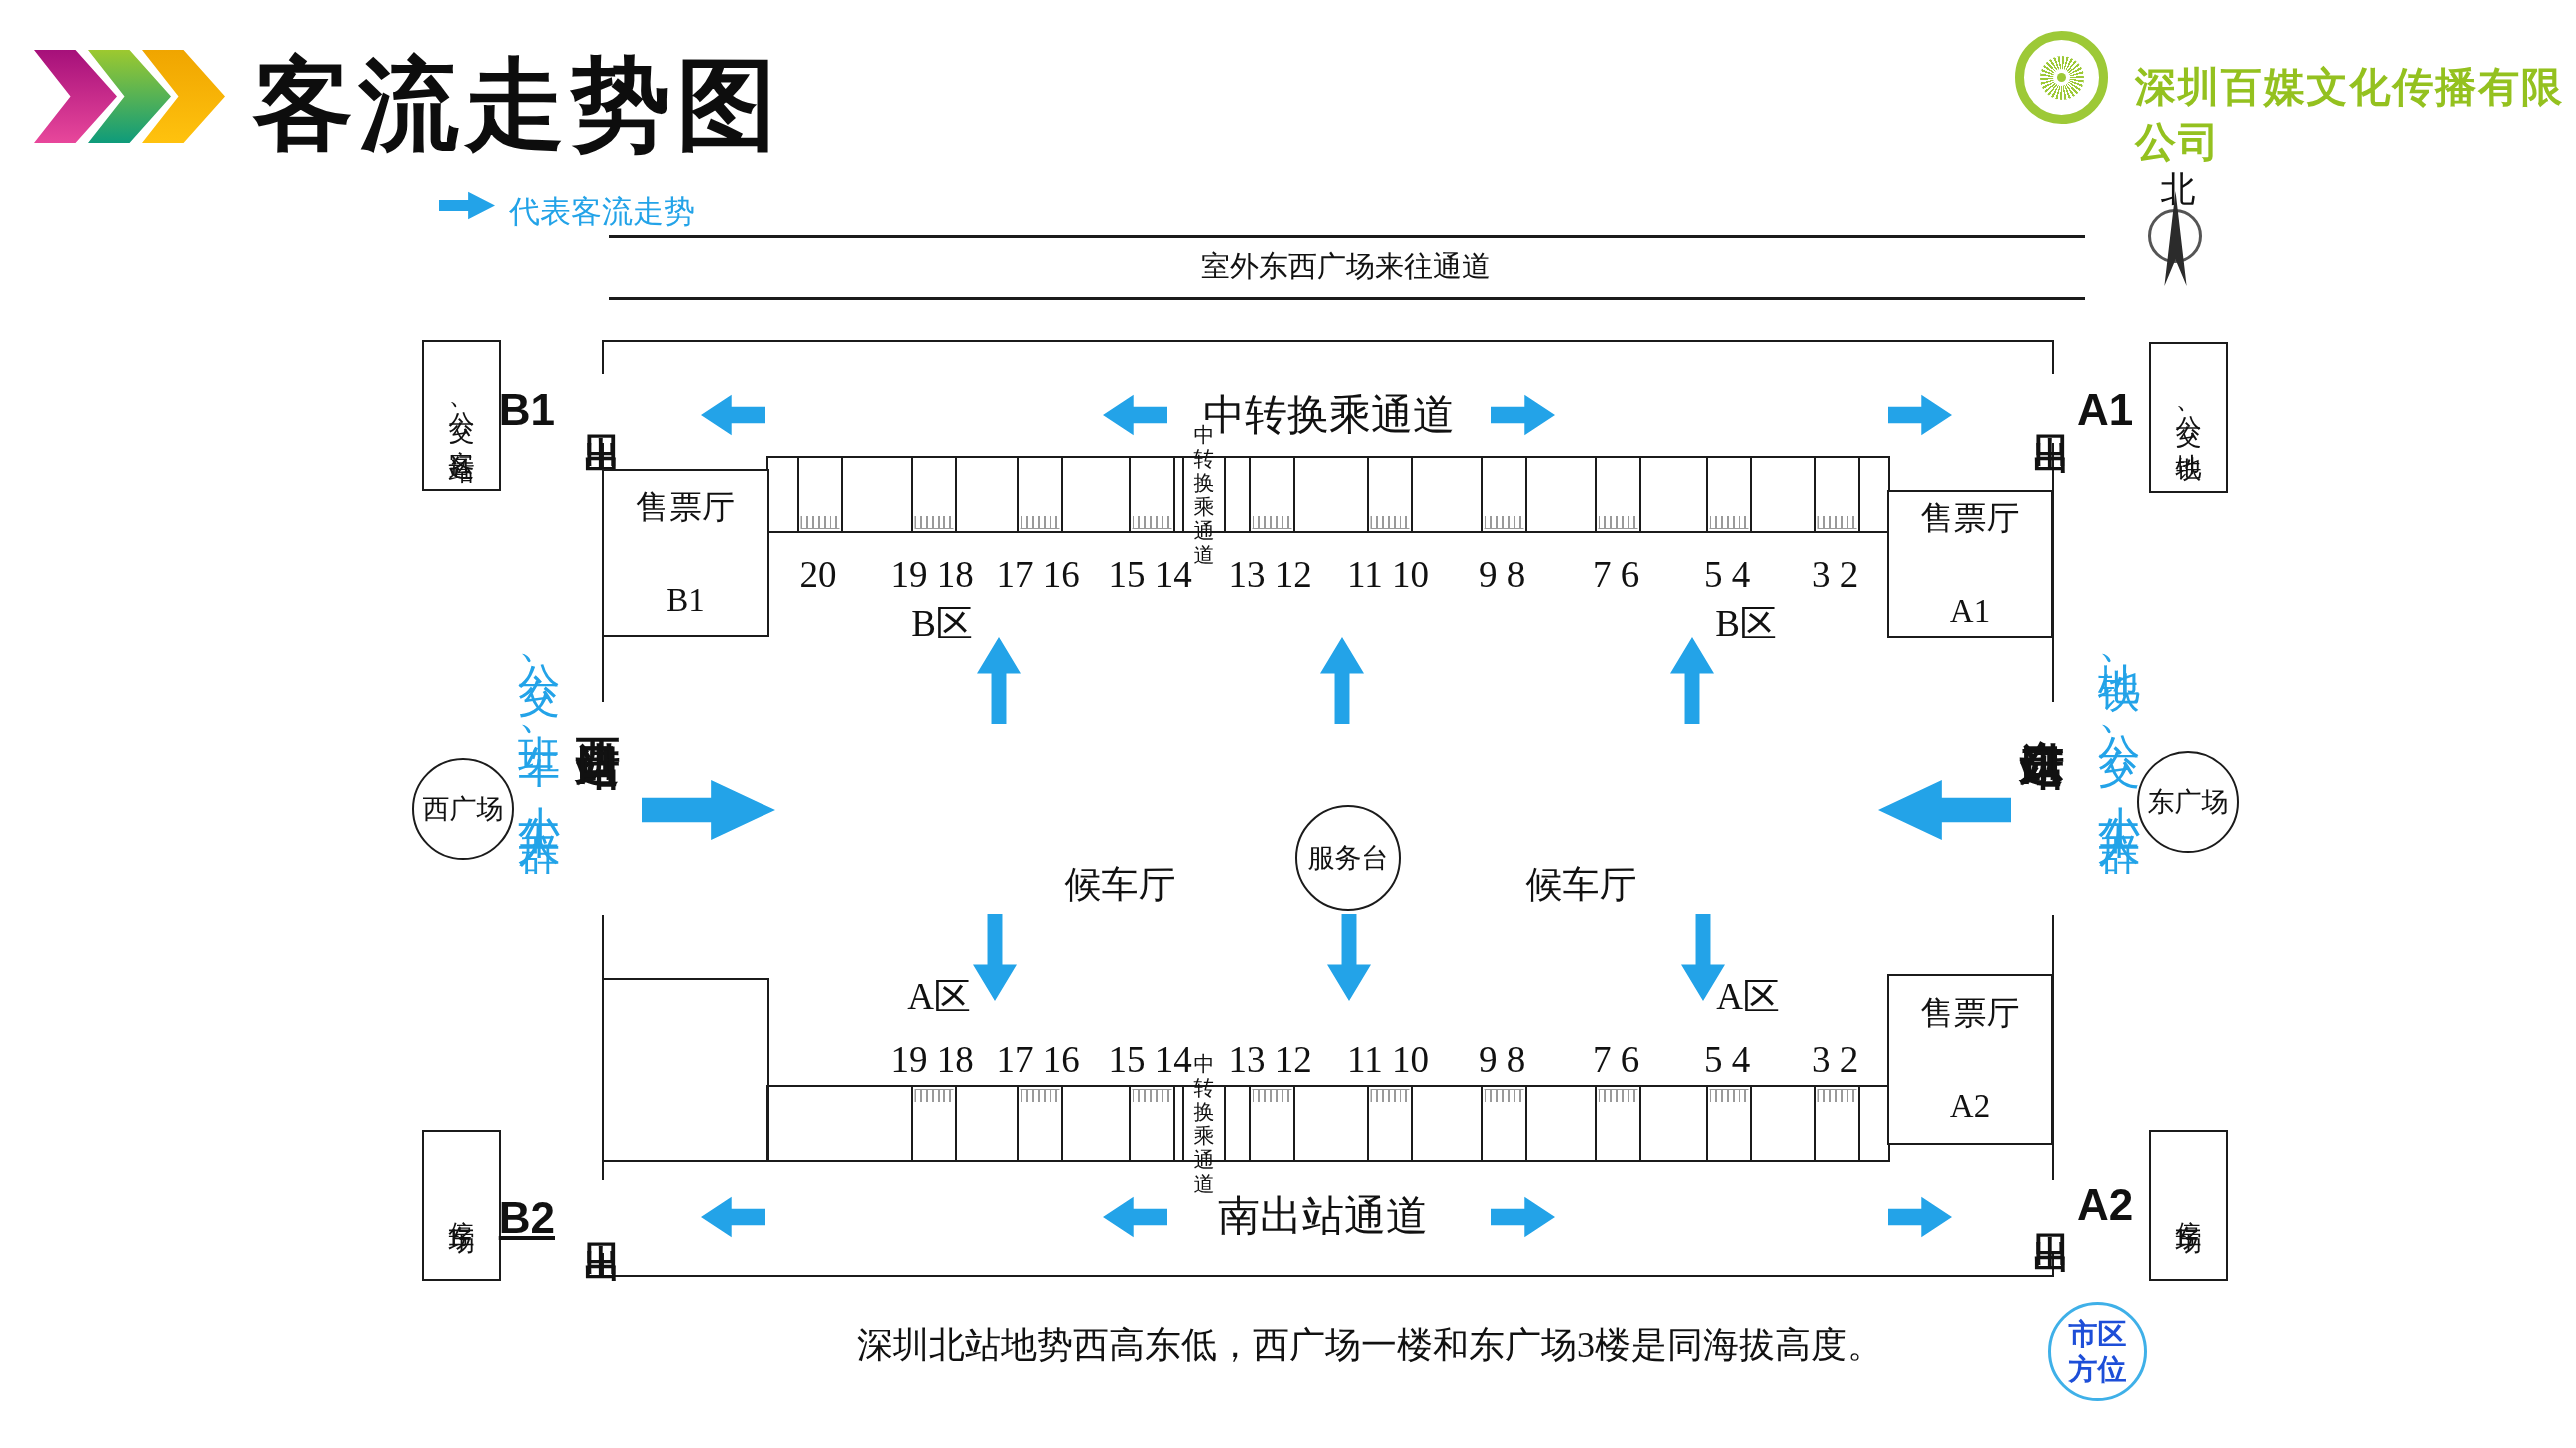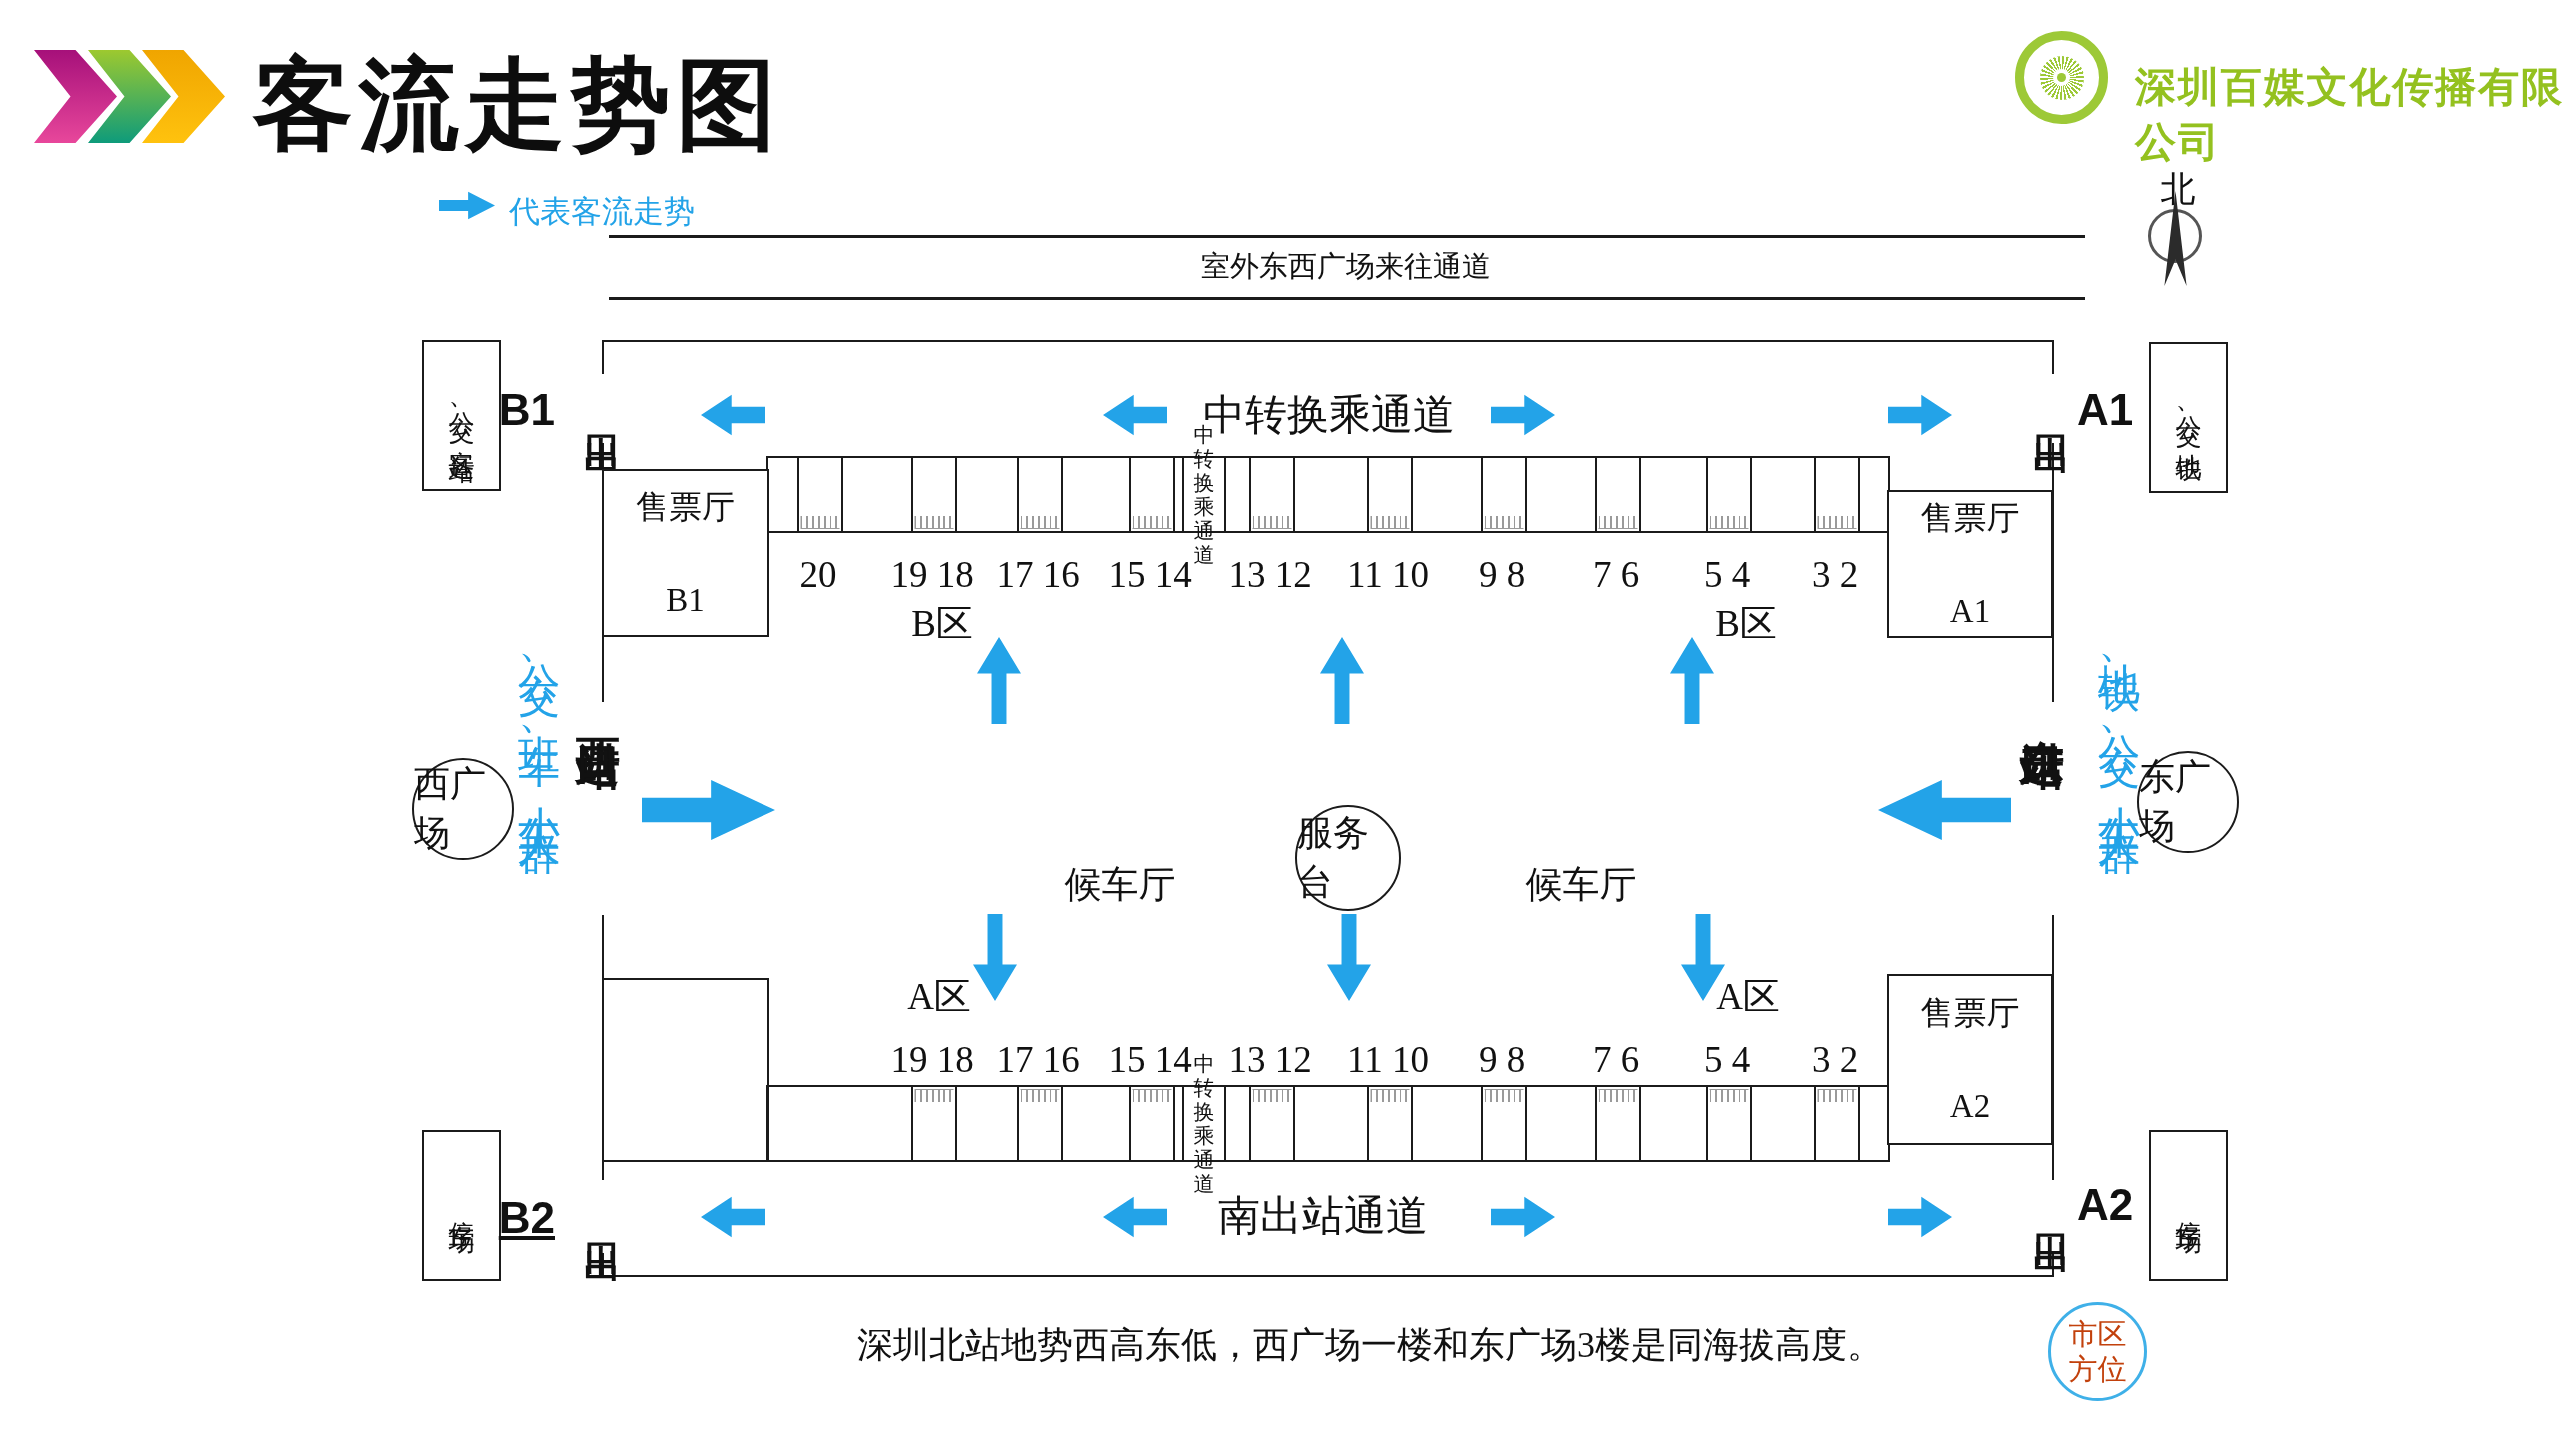--- a/index.html
+++ b/index.html
@@ -49,30 +49,30 @@
   
   .room{border:2.9px solid #1b1b1b;box-sizing:border-box;background:#fff;
         display:flex;flex-direction:column;align-items:center;justify-content:center;
         font-family:"Liberation Serif",serif;font-size:33px;line-height:46px;gap:47px;}
   .vbox{border:2.9px solid #1b1b1b;box-sizing:border-box;background:#fff;
         display:flex;align-items:center;justify-content:center;
         writing-mode:vertical-rl;font-family:"Liberation Serif",serif;font-size:26px;
         letter-spacing:3.9px;}
   .circle{border:2.9px solid #1b1b1b;border-radius:50%;box-sizing:border-box;background:#fff;
         display:flex;align-items:center;justify-content:center;
-        font-family:"Liberation Serif",serif;font-size:36px;}
+        font-family:"Liberation Serif",serif;font-size:27px;}
   .gate{writing-mode:vertical-rl;font-size:44px;font-weight:bold;letter-spacing:3.9px;
         background:#fff;color:#111;}
   .exitword{writing-mode:vertical-rl;font-size:37px;font-weight:bold;background:#fff;
         letter-spacing:1.9px;}
   .exitcode{font-size:44px;font-weight:bold;}
   .flow{font-size:42px;line-height:52px;color:#23A3E8;writing-mode:vertical-rl;letter-spacing:9.7px;}
   .citybadge{border:3.9px solid #3FB0E8;border-radius:50%;box-sizing:border-box;
         display:flex;flex-direction:column;align-items:center;justify-content:center;
-        color:#c2410c;font-size:29px;font-weight:normal;line-height:35px;}
+        color:#1d4ed8;font-size:29px;font-weight:bold;line-height:35px;}
   .compass-circle{width:54px;height:54px;border:3.9px solid #555;border-radius:50%;box-sizing:border-box;}
   .needle{background:#2b2b2b;clip-path:polygon(50% 0,80% 100%,50% 72%,20% 100%);}
 </style>
 </head>
 <body>
 
 <div id="canvas">
 
   <div class="abs" style="left:34px;top:50px;">
     <span class="chev" style="background:linear-gradient(180deg,#A6107A,#E8479B);z-index:3;position:relative;"></span><span class="chev" style="background:linear-gradient(180deg,#9DC92F,#0E9B7B);z-index:2;position:relative;"></span><span class="chev" style="background:linear-gradient(180deg,#F0A500,#FFC20E);z-index:1;position:relative;"></span>

